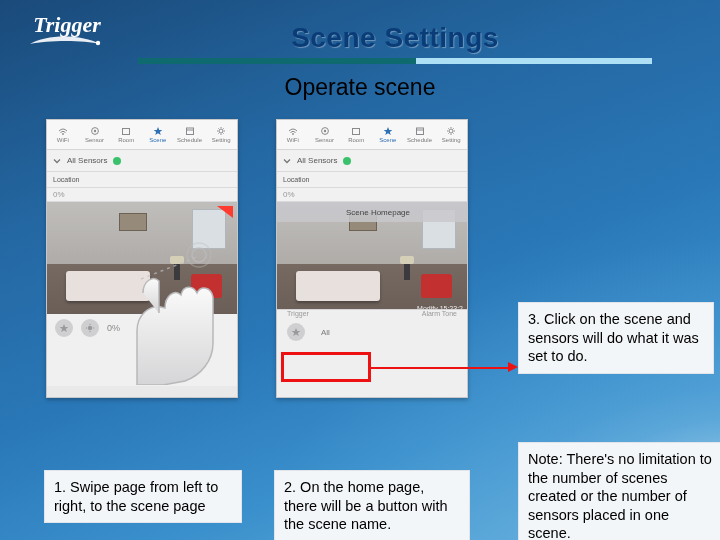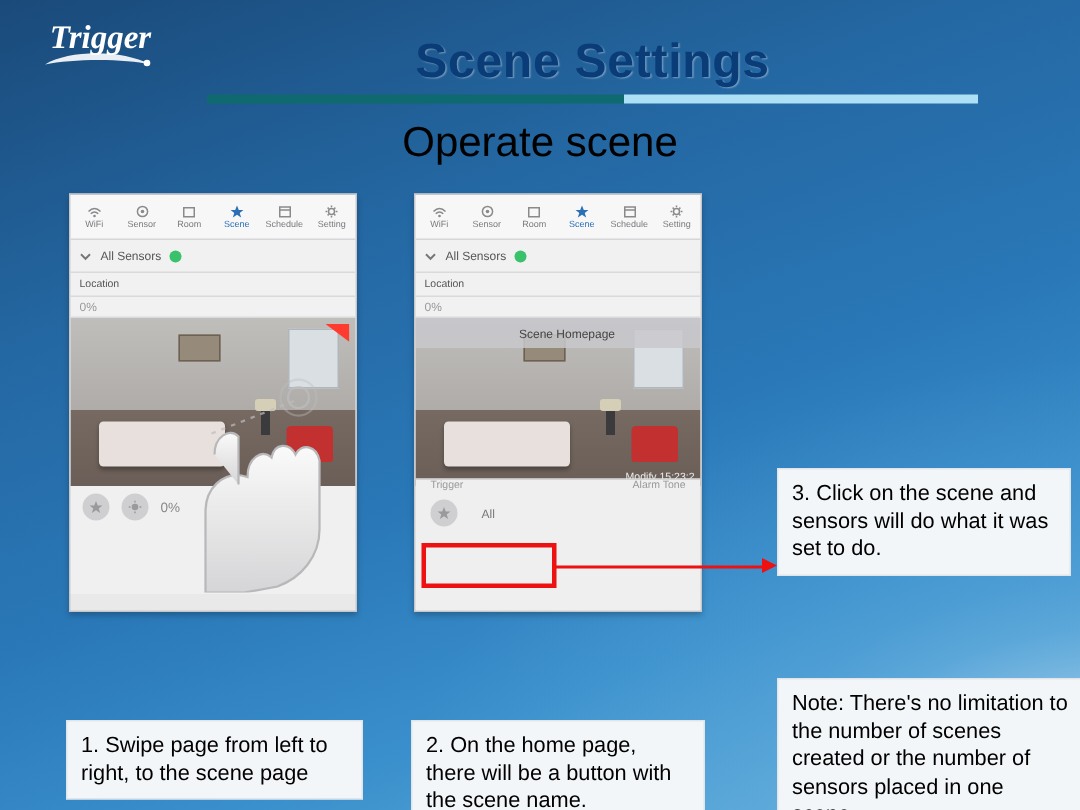--- a/index.html
+++ b/index.html
@@ -46,38 +46,38 @@
     margin-top: -4px;
   }
 
   .title-block {
     text-align: center;
     margin-left: 110px;
     margin-right: 40px;
     padding-top: 4px;
   }
   .title {
-    font-size: 32px;
+    font-size: 28px;
     font-weight: bold;
     color: #0a3c78;
     text-shadow: 1px 1px 1px rgba(255,255,255,0.35);
     letter-spacing: 0.5px;
   }
   .underline {
     height: 6px;
     width: 100%;
     display: flex;
     margin-top: 4px;
   }
   .u-dark { background:#0f6a6f; flex: 0 0 54%; height:6px; }
   .u-light { background:#aee0f5; flex: 1 1 auto; height:6px; }
 
   .subhead {
     text-align: center;
-    font-size: 28px;
+    font-size: 23px;
     color: #000;
     margin-top: 10px;
     font-weight: 400;
   }
 
   .content {
     position: relative;
     width: 100%;
     height: 420px;
   }

